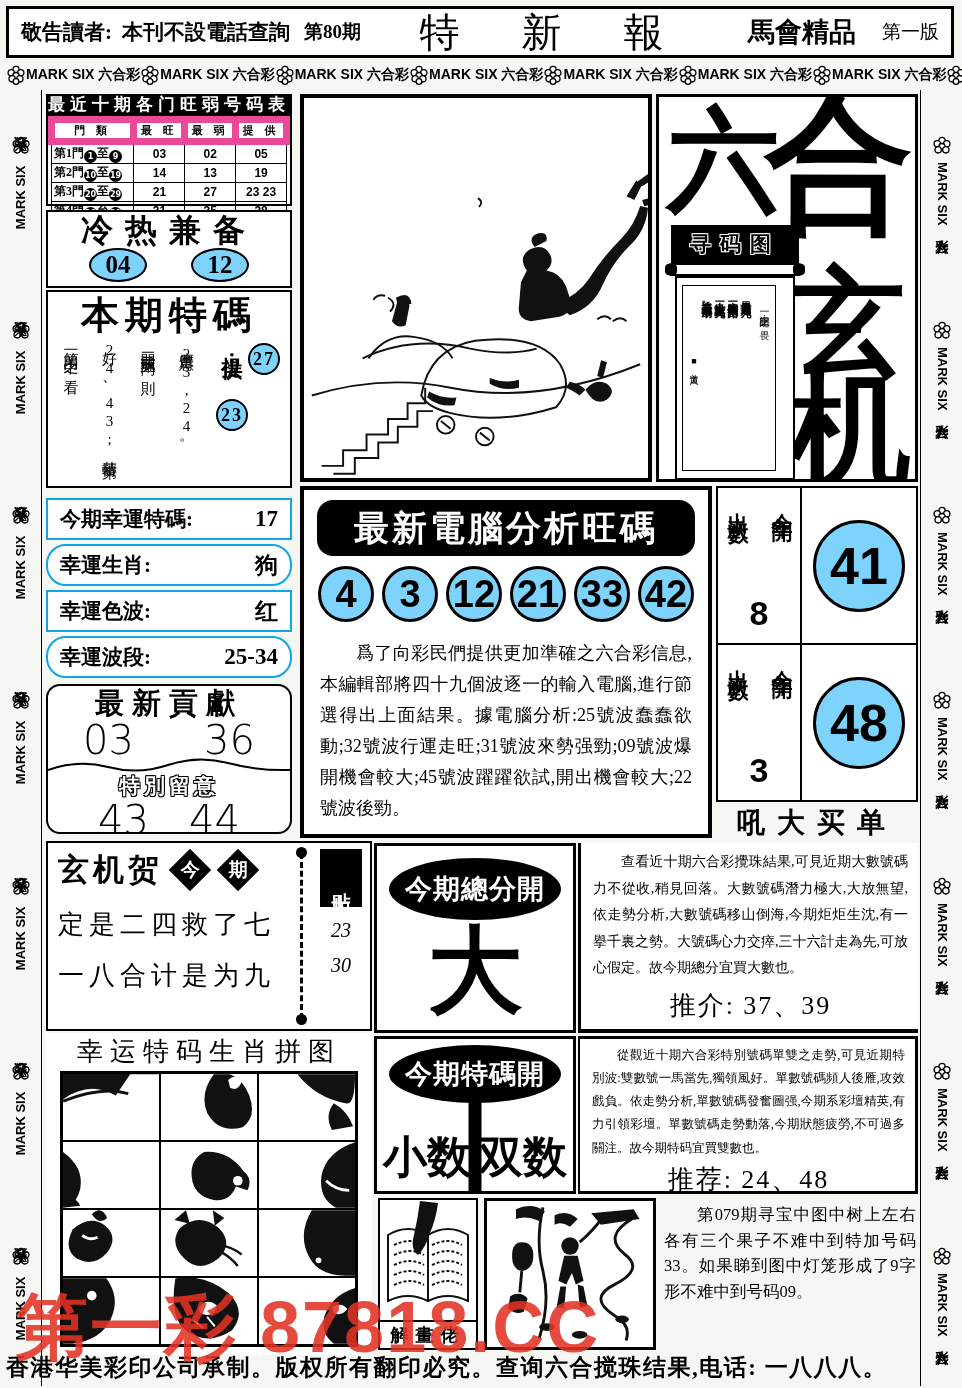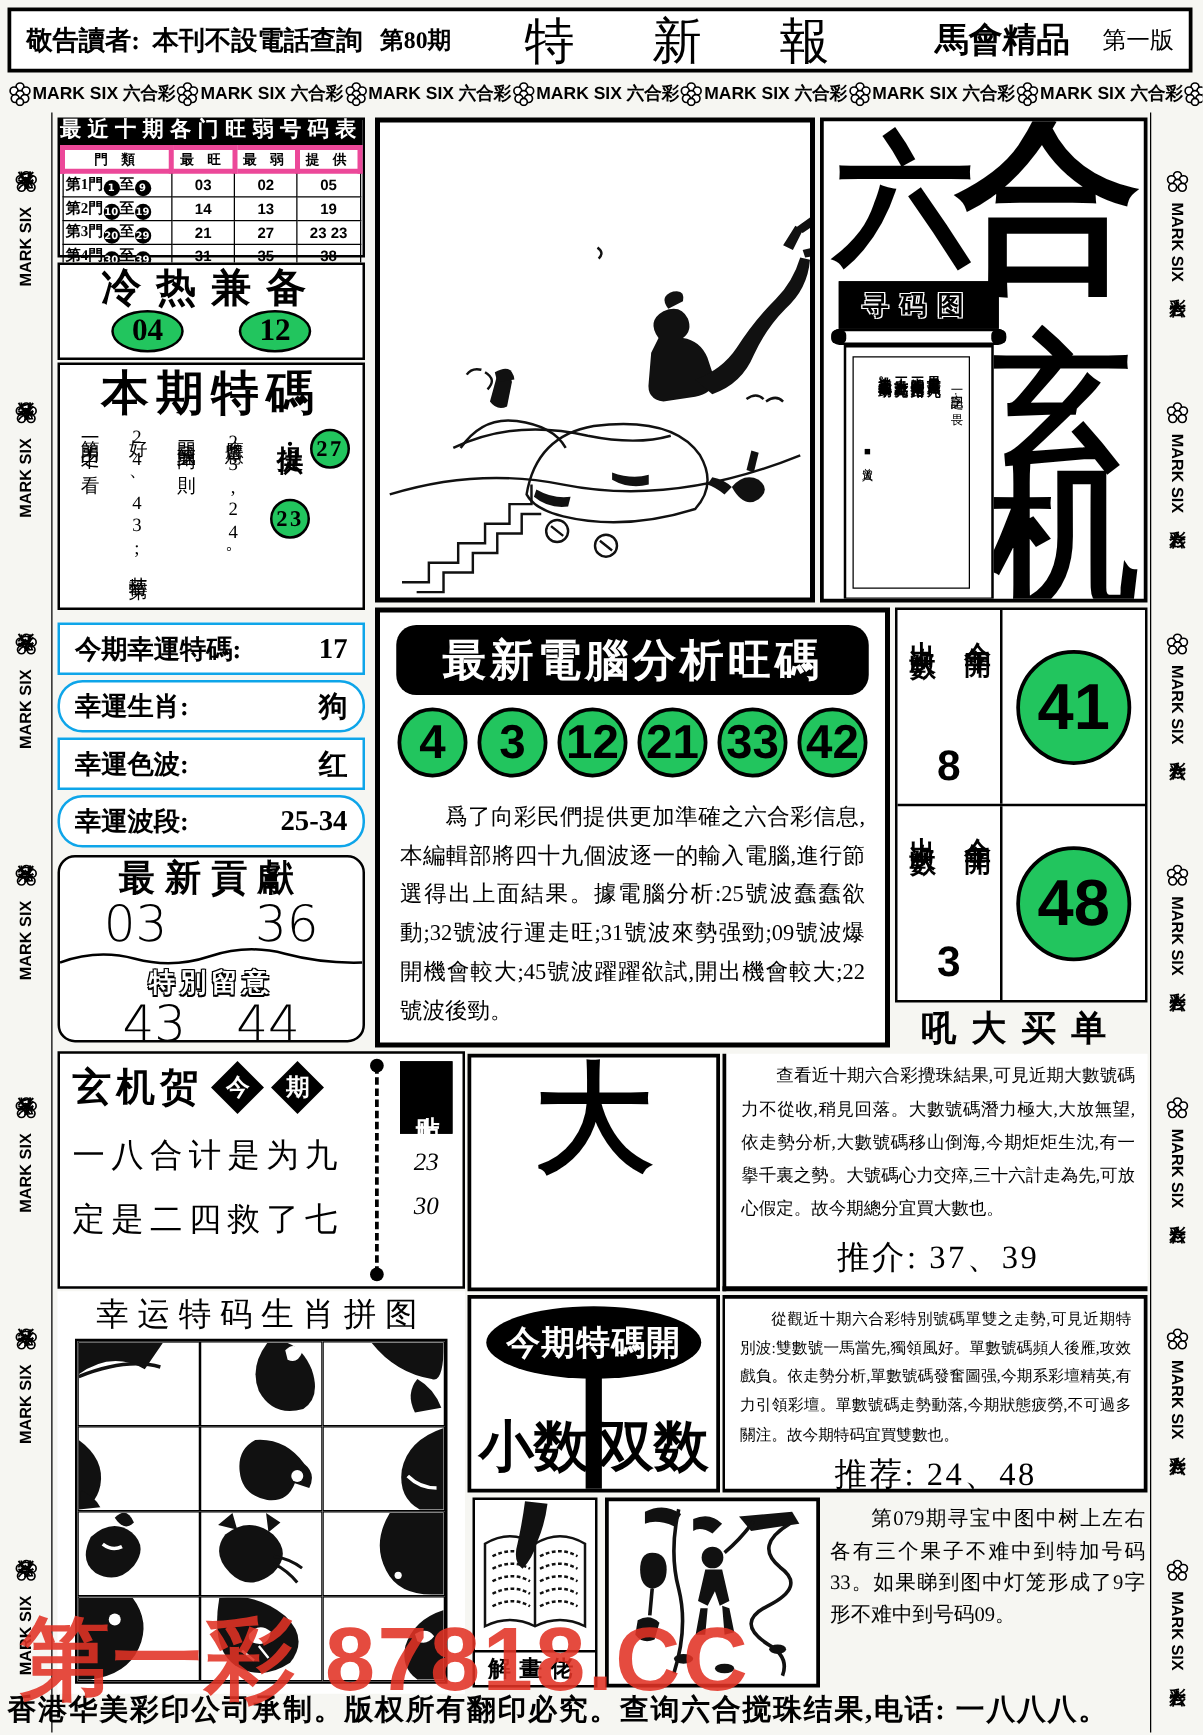--- a/index.html
+++ b/index.html
@@ -30,33 +30,33 @@
   .rail .brand-item{ flex-direction:column; gap:6px; }
   .rail-label{ writing-mode:vertical-rl; font-family:"Liberation Sans",sans-serif;
     font-size:13px; font-weight:bold; white-space:nowrap; }
   #rail-left .rail-label{ transform:rotate(180deg); }
 
   
   #hot-table{ left:46px; top:94px; width:246px; height:112px; }
   #hot-table .t-title{ background:#000; color:#fff; font-size:17px; font-weight:bold;
     text-align:center; letter-spacing:5px; line-height:20px; height:20px; white-space:nowrap;font-family:Liberation Mono, monospace;}
   #hot-table table{ width:100%; border-collapse:collapse; }
-  #hot-table th{ font-size:11px; letter-spacing:4px; border:4px solid #ec4899; height:16px; }
+  #hot-table th{ font-size:11px; letter-spacing:4px; border:7px solid #ec4899; height:16px; }
   #hot-table td{ font-size:12px; font-weight:bold; text-align:center; border:1px solid #000;
     height:14.4px; font-family:"Liberation Sans",sans-serif; }
   #hot-table td.gate{ font-family:"Liberation Serif",serif; font-size:12px; white-space:nowrap; text-align:left; padding-left:2px;}
   .mini-circle{ display:inline-flex; width:13px; height:13px; background:#000; color:#fff;
     border-radius:50%; font:bold 8px "DejaVu Sans",sans-serif; align-items:center;
     justify-content:center; vertical-align:-2px; }
 
   
   #cold-hot{ left:46px; top:210px; width:246px; height:78px; text-align:center; }
   #cold-hot .ch-title{ font-size:32px; font-weight:bold; letter-spacing:12px; line-height:36px; white-space:nowrap;}
   .num-circle{ display:inline-flex; align-items:center; justify-content:center;
-    border:2px solid #000; border-radius:50%; background:#22c55e; }
+    border:2px solid #000; border-radius:50%; background:#7dd3fc; }
   #cold-hot .num-circle{ width:58px; height:34px; font-size:25px; font-weight:bold; margin:0 20px; border-radius:50%;}
 
   
   #special-code{ left:46px; top:290px; width:246px; height:198px; }
   #special-code .sc-title{ font-size:38px; font-weight:bold; text-align:center;
     letter-spacing:6px; line-height:46px; white-space:nowrap;}
   #special-code .sc-body{ display:flex; justify-content:space-between; padding:2px 10px 0 14px; height:146px; }
   .sc-col{ writing-mode:vertical-lr; text-orientation:upright; font-size:15px; line-height:17px; letter-spacing:2px;}
   .sc-provide{ writing-mode:vertical-lr; text-orientation:upright; font-size:21px; font-weight:bold; letter-spacing:2px;}
   .sc-provide .num-circle{ width:32px; height:32px; font-size:18px; writing-mode:horizontal-tb; margin:3px 0; }
@@ -594,22 +594,22 @@
   <div class="my-main">
     <div class="my-titlerow">
       <span class="my-title">玄机贺</span>
       <span class="diamond">
           <span>今</span>
         </span>
       <span class="diamond">
           <span>期</span>
         </span>
     </div>
+    <div class="my-line">定是二四救了七</div>
     <div class="my-line">一八合计是为九</div>
-    <div class="my-line">定是二四救了七</div>
   </div>
   <div class="my-dash"></div>
   <div class="my-tip">
     <div class="tip-box">贴士</div>
     <div class="tip-num">23</div>
     <div class="tip-num">30</div>
   </div>
 </div>
 
 <div class="abs" id="puzzle">
@@ -795,20 +795,23 @@
   </div>
 </div>
 
 <div class="abs" id="big-buy-title">吼大买单</div>
 <div class="abs" id="big-buy-box">
   <p class="bb-par">查看近十期六合彩攪珠結果,可見近期大數號碼力不從收,稍見回落。大數號碼潛力極大,大放無望,依走勢分析,大數號碼移山倒海,今期炬炬生沈,有一擧千裏之勢。大號碼心力交瘁,三十六計走為先,可放心假定。故今期總分宜買大數也。</p>
   <div class="bb-reco">推介: 37、39</div>
 </div>
 
 <div class="abs" id="total-open">
+  <div class="oval">
+    <span>今期總分開</span>
+  </div>
   <div class="to-big">大</div>
 </div>
 
 <div class="abs" id="special-open-left">
   <div class="oval">
     <span>今期特碼開</span>
   </div>
   <div class="so-bar"></div>
   <span class="so-small">小数</span>
   <span class="so-double">双数</span>

